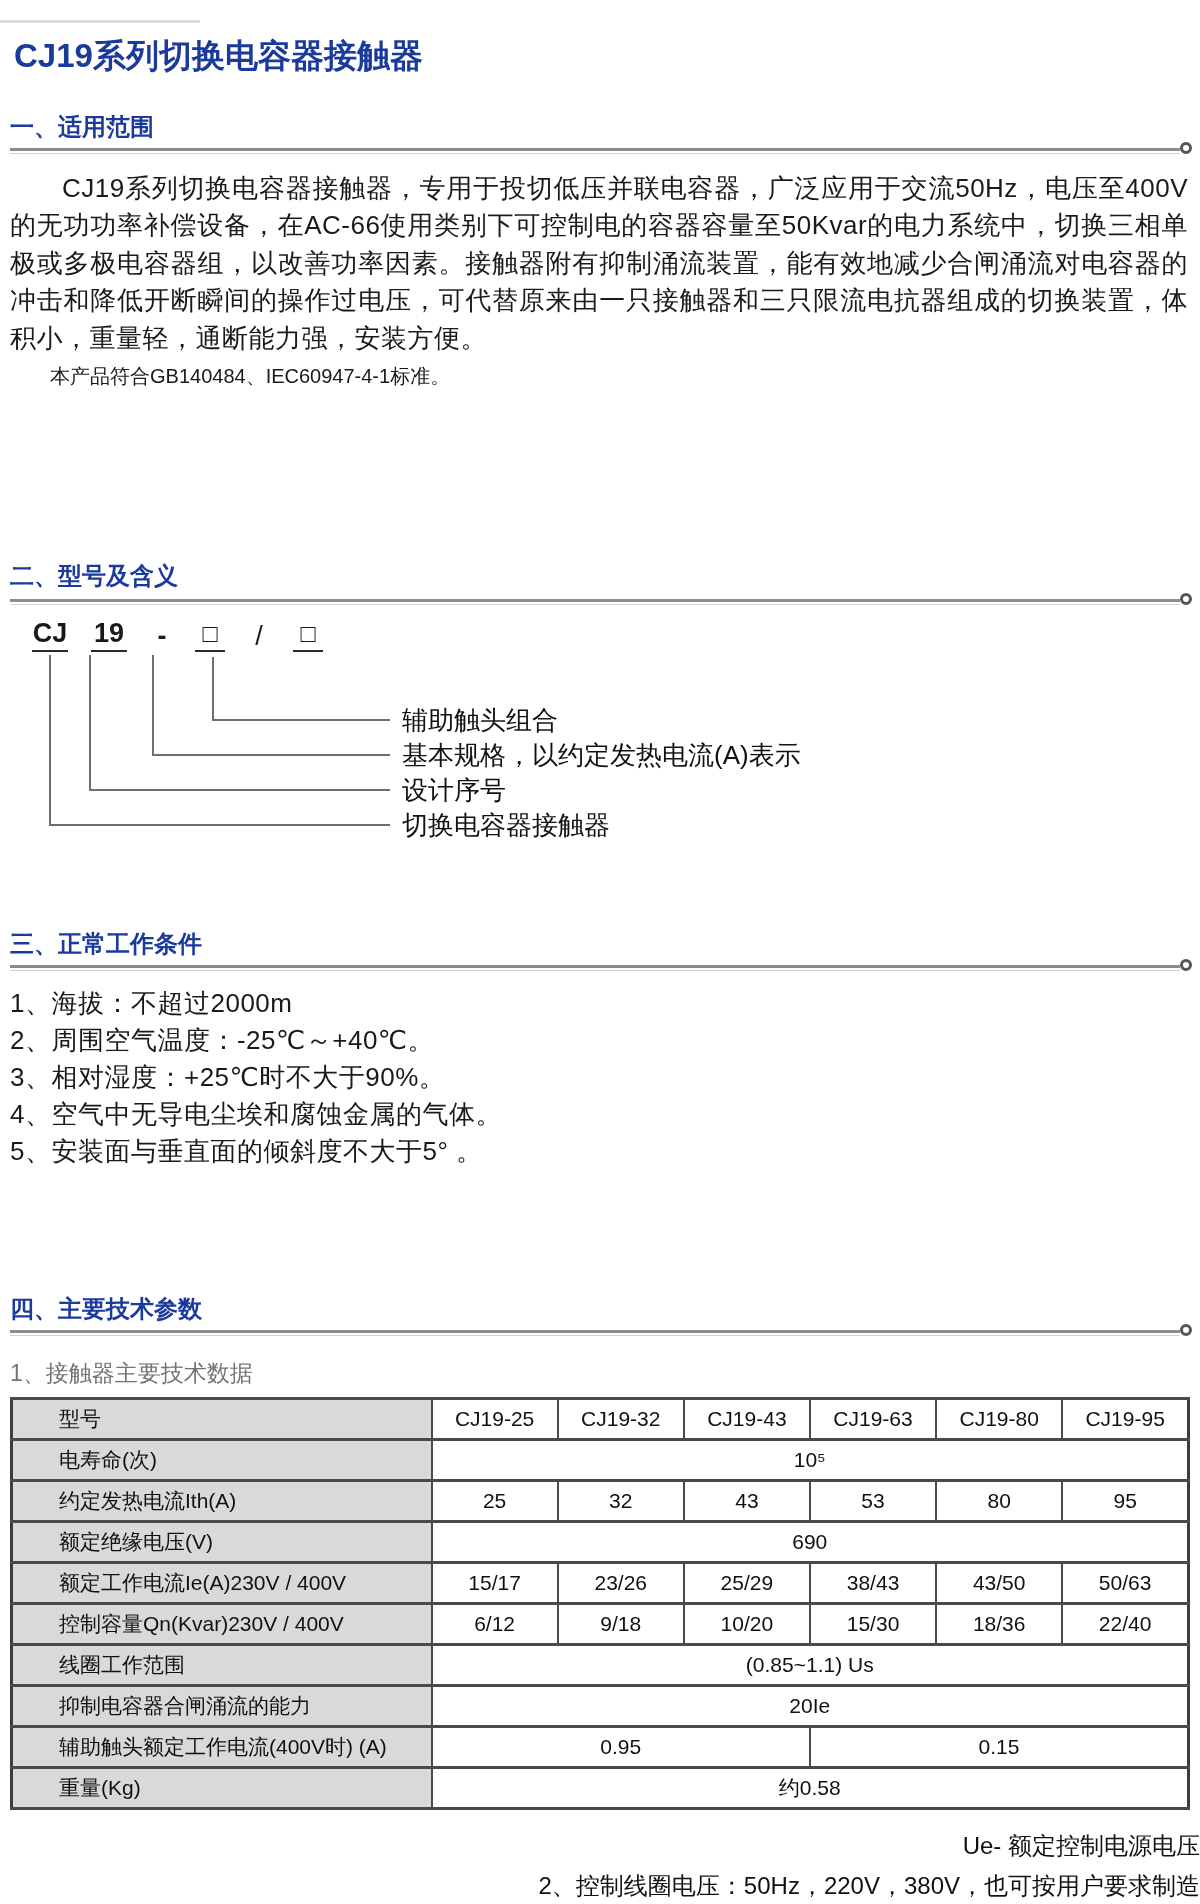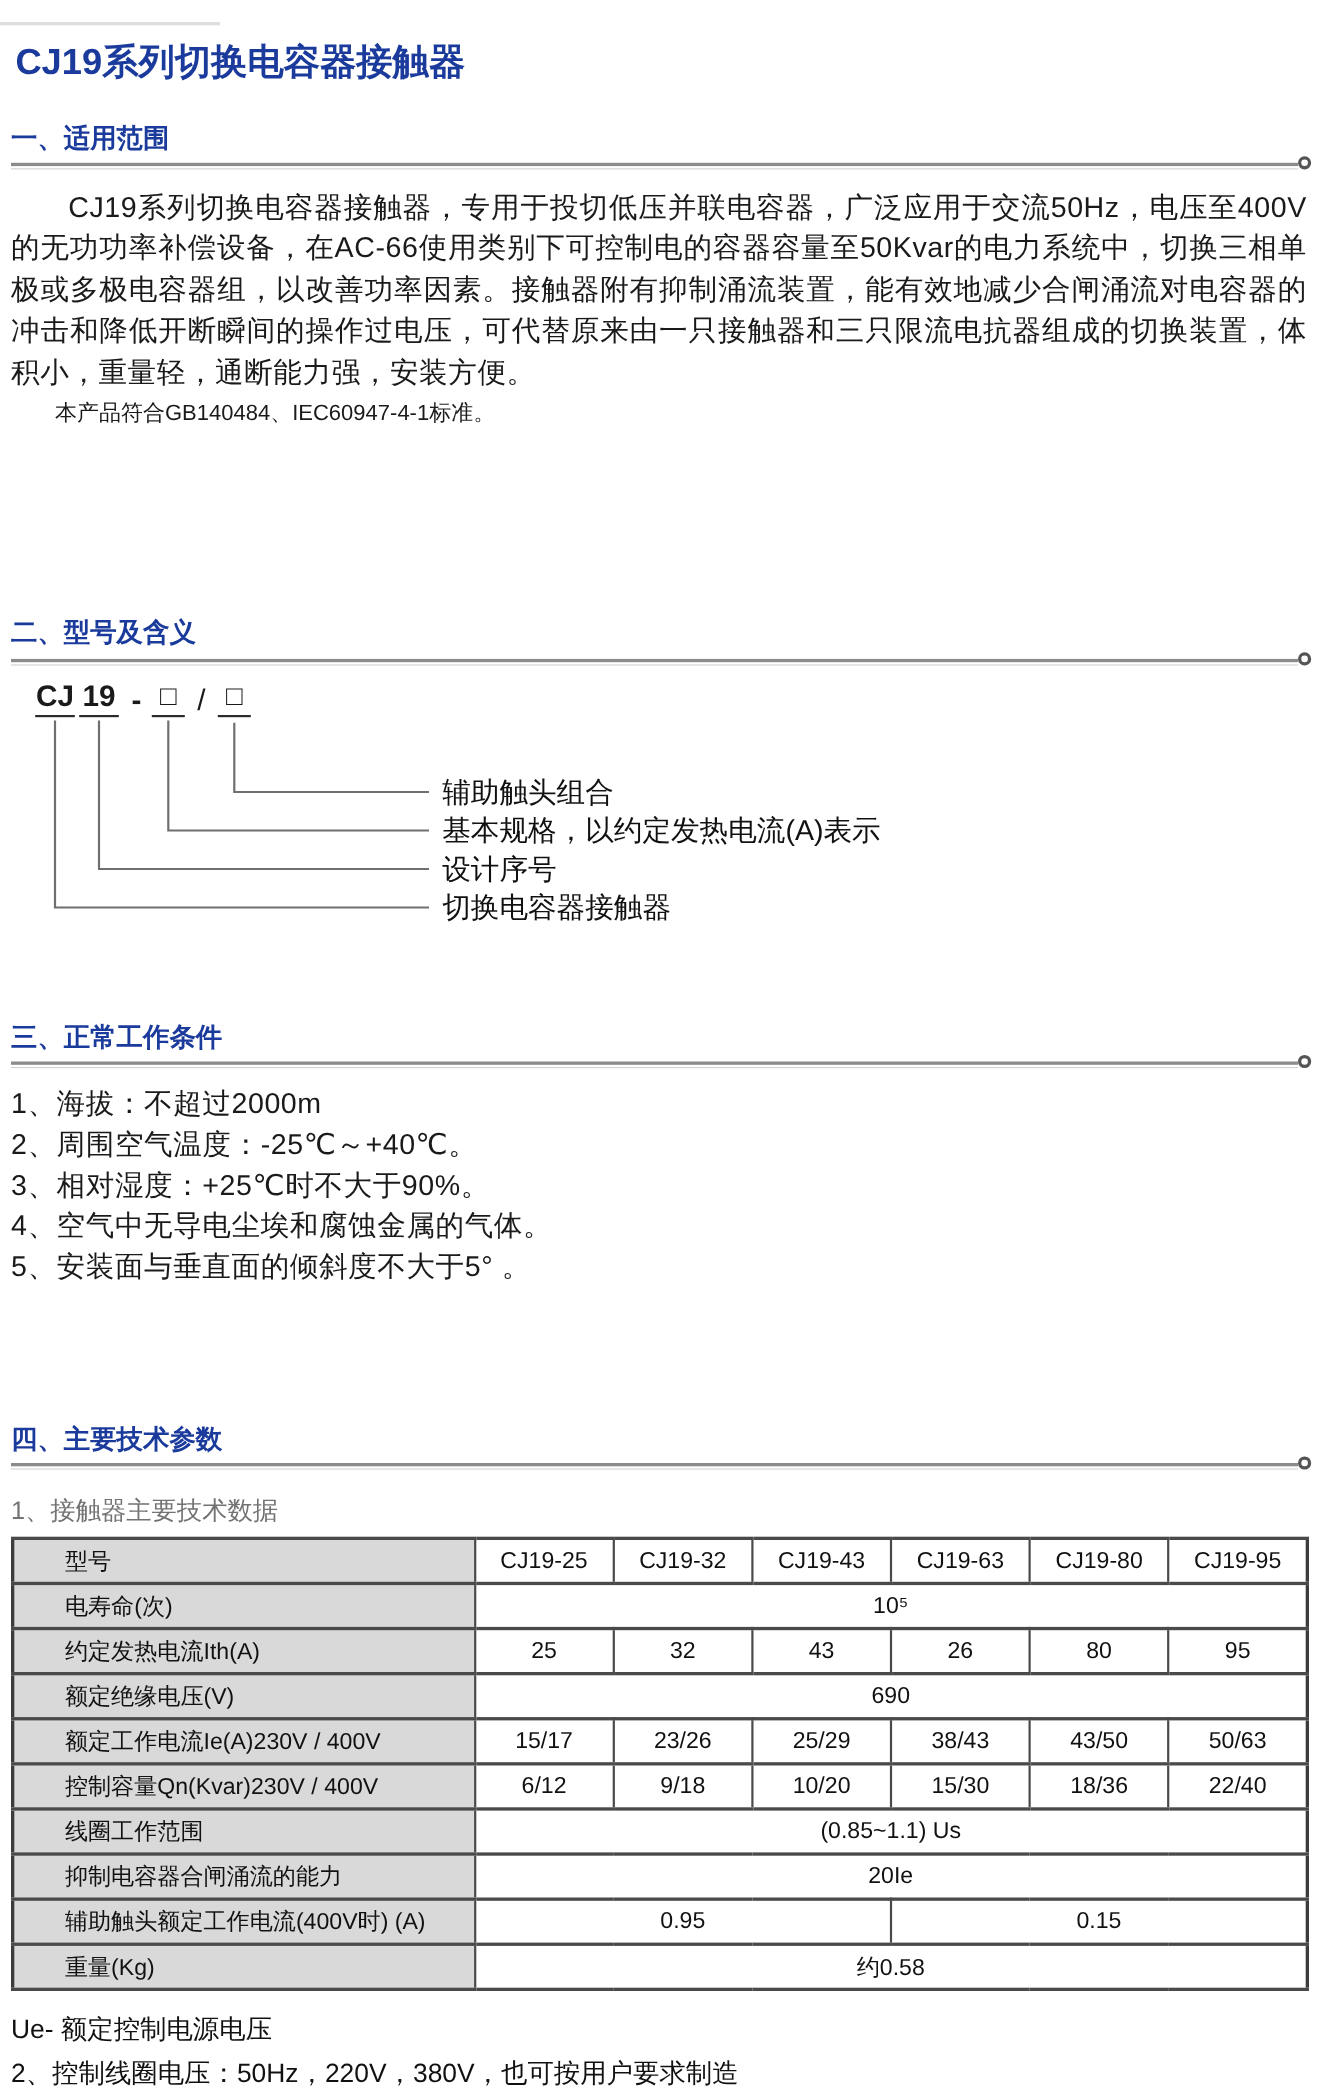--- a/index.html
+++ b/index.html
@@ -22,21 +22,21 @@
           border-top:3px solid var(--line); border-bottom:1px solid #d2d2d2; }
   .rule .dot { position:absolute; right:-12px; top:-9px; width:12px; height:12px;
                border:3px solid #555; border-radius:50%; background:#fff; }
 
   .intro { margin:16px 10px 0 10px; width:1178px; font-size:26px; line-height:37.5px;
            text-align:justify; text-indent:2em; letter-spacing:0.5px; }
   .standards { margin:0 10px; width:1178px; font-size:20px; line-height:38px; text-indent:2em; }
 
   
   .diagram { position:relative; margin:10px 0 0 10px; width:1180px; height:238px; }
-  .model-code { position:absolute; left:22px; top:2px; display:flex; align-items:flex-end; font-size:27px; font-weight:bold; }
+  .model-code { position:absolute; left:22px; top:2px; display:flex; align-items:flex-end; font-size:27px; font-weight:bold;gap:19px; }
   .mc { display:inline-block; text-align:center; line-height:32px; }
   .u  { border-bottom:2px solid #2a2a2a; padding-bottom:1px; }
   .w-cj  { width:36px; margin-right:4px; }
   .w-19  { width:36px; margin-right:6px; }
   .w-da  { width:20px; margin-right:4px; font-weight:bold; }
   .w-b1  { width:30px; margin-right:4px; font-weight:normal; font-size:25px; }
   .w-sl  { width:22px; margin-right:4px; font-weight:normal; }
   .w-b2  { width:30px; font-weight:normal; font-size:25px; }
   .connectors { position:absolute; left:0; top:0; }
   .dlabel { position:absolute; left:392px; font-size:26px; line-height:28px; color:#111; white-space:nowrap; }
@@ -48,21 +48,21 @@
 
   .spec-table { margin:8px 0 16px 10px; width:1180px; border-collapse:collapse; table-layout:fixed;
                 font-size:21px; color:#111; border:3px solid #3c3c3c; }
   .spec-table col.c0 { width:420px; }
   .spec-table th, .spec-table td { height:41px; text-align:center; vertical-align:middle;
         border-top:3px solid #4a4a4a; border-bottom:3px solid #4a4a4a;
         border-left:2px solid #4a4a4a; border-right:2px solid #4a4a4a; font-weight:normal; }
   .spec-table .lbl { background:var(--label-bg); text-align:left; padding-left:46px; }
 
   .notes { margin:16px 0 0 10px; }
-  .notes div { font-size:24px; line-height:40px; color:#111; }
+  .notes div { font-size:24px; line-height:40px; color:#111;text-align:right; }
 </style>
 </head>
 <body>
 
 <div class="page">
 
   <div class="top-artifact"></div>
 
   <h1 class="doc-title">CJ19系列切换电容器接触器</h1>
 
@@ -139,21 +139,21 @@
       </tr>
       <tr>
         <td class="lbl">电寿命(次)</td>
         <td colspan="6">10⁵</td>
       </tr>
       <tr>
         <td class="lbl">约定发热电流Ith(A)</td>
         <td>25</td>
         <td>32</td>
         <td>43</td>
-        <td>26</td>
+        <td>53</td>
         <td>80</td>
         <td>95</td>
       </tr>
       <tr>
         <td class="lbl">额定绝缘电压(V)</td>
         <td colspan="6">690</td>
       </tr>
       <tr>
         <td class="lbl">额定工作电流Ie(A)230V / 400V</td>
         <td>15/17</td>

